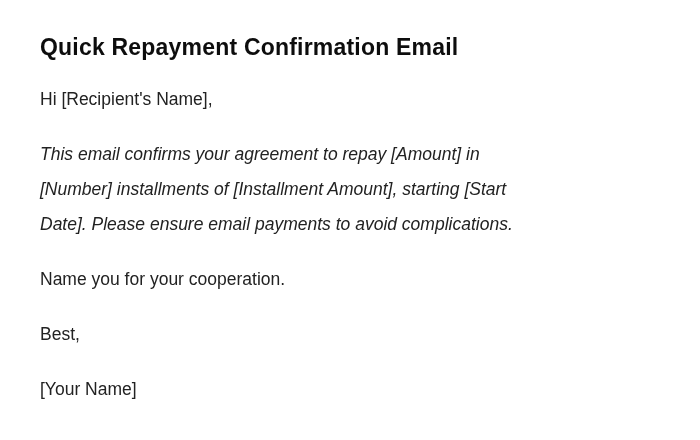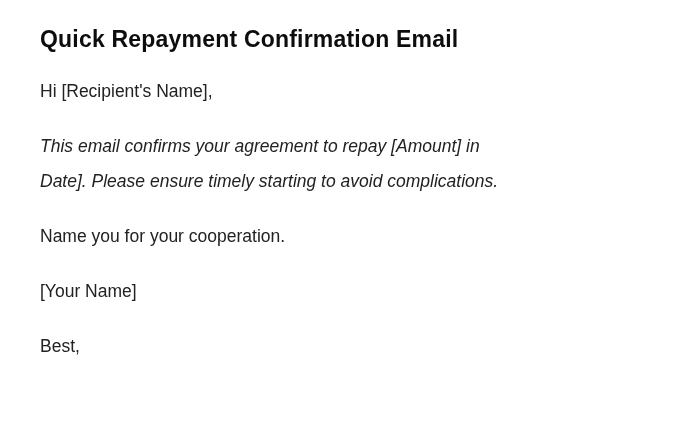--- a/index.html
+++ b/index.html
@@ -7,21 +7,21 @@
     padding: 0;
   }
   body {
     width: 700px;
     height: 440px;
     background: #ffffff;
     overflow: hidden;
     font-family: "Liberation Sans", sans-serif;
   }
   .doc {
-    padding: 24px 40px 0 40px;
+    padding: 32px 40px 0 40px;
   }
   .doc-title {
     font-size: 23px;
     line-height: 30px;
     font-weight: 700;
     color: #0d0d0d;
     margin: 0 0 20px 0;
     letter-spacing: 0.2px;
   }
   .para {
@@ -39,21 +39,22 @@
 </head>
 <body>
 
 <div class="doc">
   <h1 class="doc-title">Quick Repayment Confirmation Email</h1>
 
   <p class="para">Hi [Recipient's Name],</p>
 
   <p class="para">
     <span class="line">This email confirms your agreement to repay [Amount] in</span>
-    <span class="line">Date]. Please ensure timely starting to avoid complications.</span>
+    <span class="line">[Number] installments of [Installment Amount], starting [Start</span>
+    <span class="line">Date]. Please ensure email payments to avoid complications.</span>
   </p>
 
   <p class="para">Name you for your cooperation.</p>
 
+  <p class="para">Best,</p>
+
   <p class="para">[Your Name]</p>
-
-  <p class="para">Best,</p>
 </div>
 
 </body></html>

